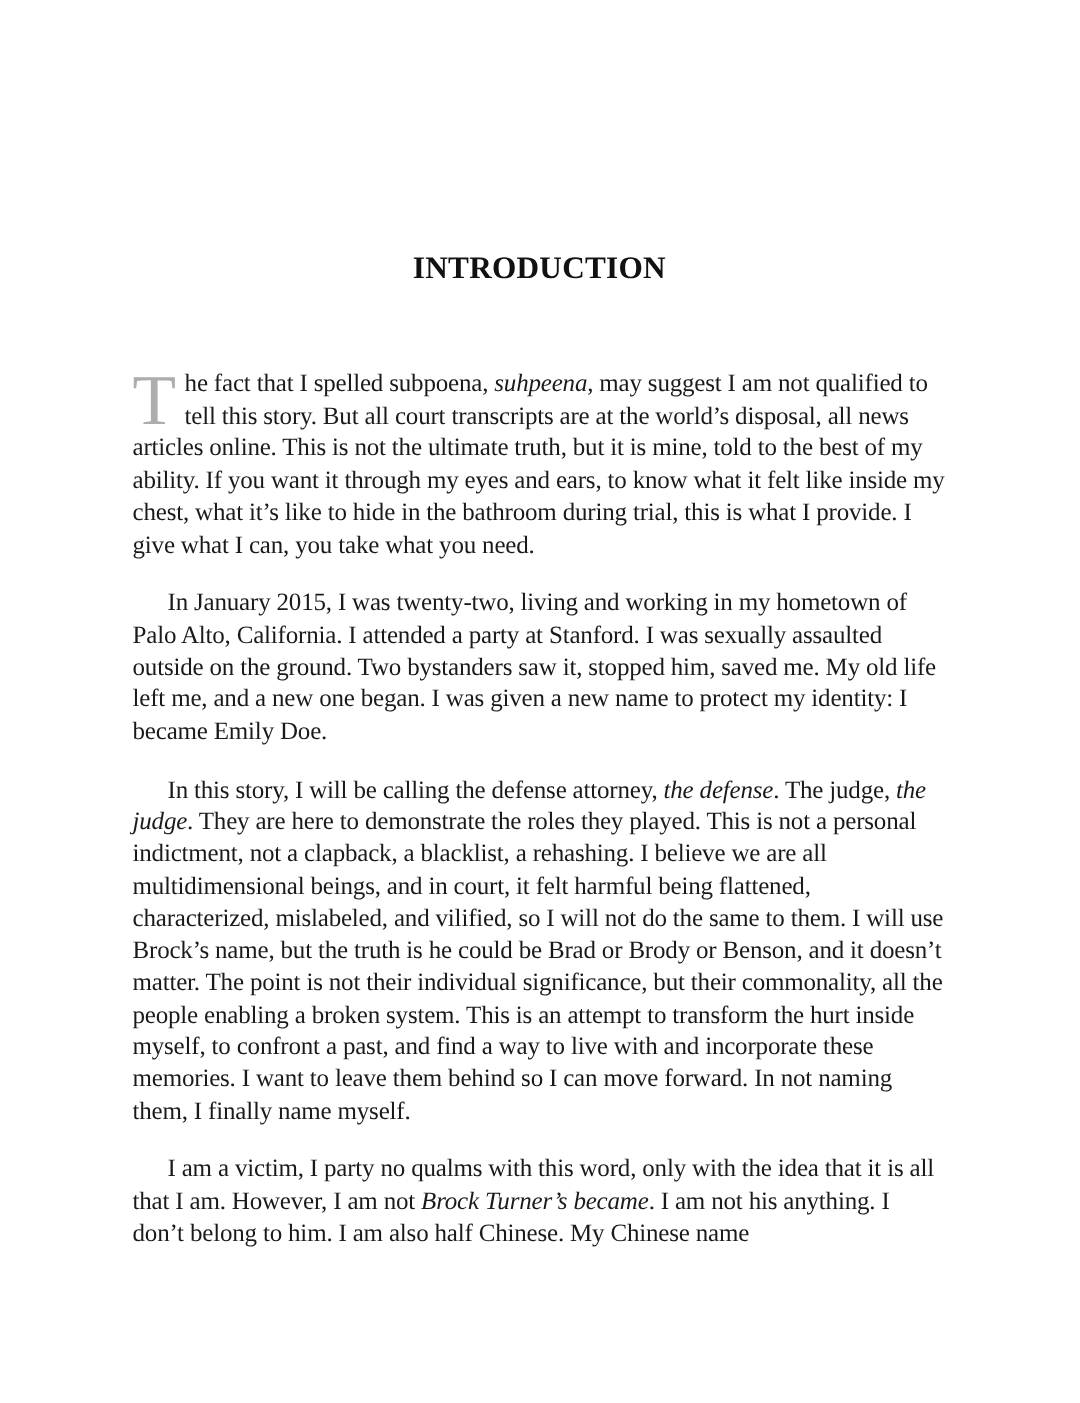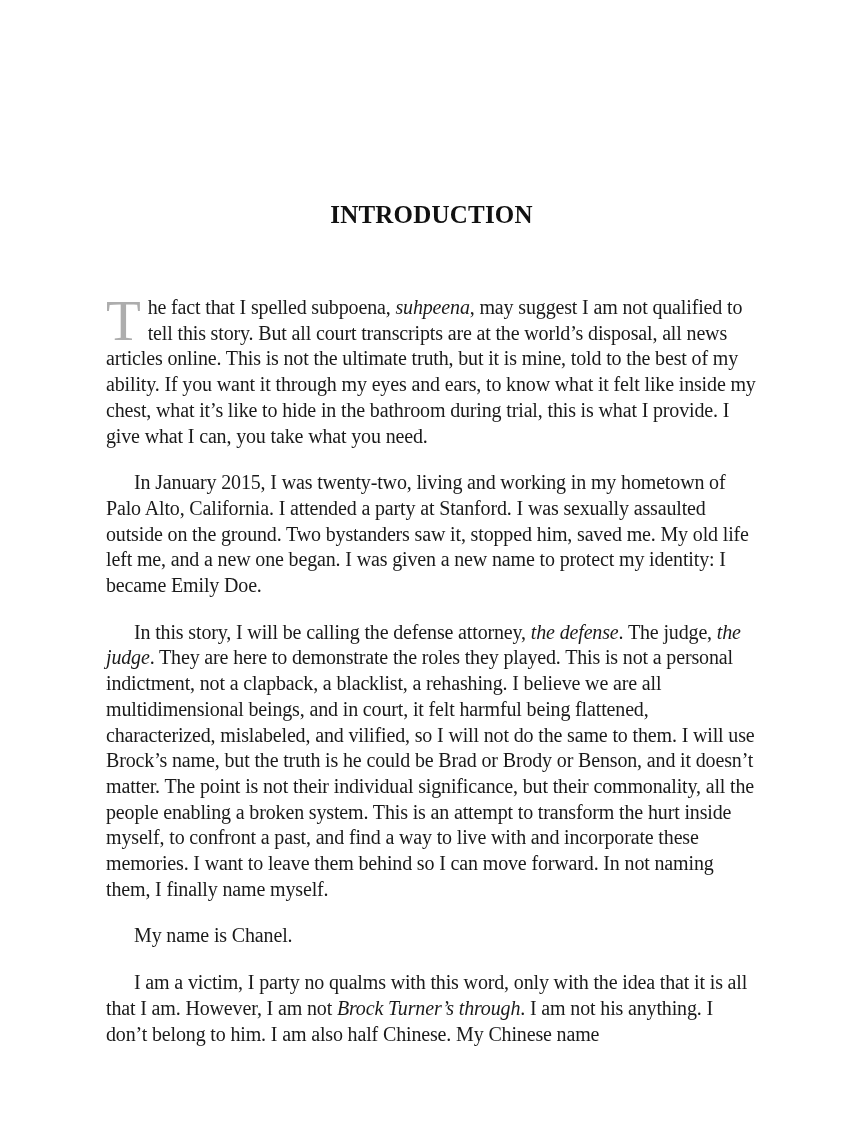--- a/index.html
+++ b/index.html
@@ -62,17 +62,16 @@
 </head>
 <body>
 
 <div class="page" style="background: rgb(255, 255, 255); color: rgb(26, 26, 26);">
   <div class="content-column">
     <h1 class="chapter-title">INTRODUCTION</h1>
     <div class="text-body">
         <p><span class="drop-cap" style="color: rgb(173, 173, 173);">T</span><span>he fact that I spelled subpoena, </span><em>suhpeena</em><span>, may suggest I am not qualified to tell this story. But all court transcripts are at the world’s disposal, all news articles online. This is not the ultimate truth, but it is mine, told to the best of my ability. If you want it through my eyes and ears, to know what it felt like inside my chest, what it’s like to hide in the bathroom during trial, this is what I provide. I give what I can, you take what you need.</span></p>
         <p class="indent"><span>In January 2015, I was twenty-two, living and working in my hometown of Palo Alto, California. I attended a party at Stanford. I was sexually assaulted outside on the ground. Two bystanders saw it, stopped him, saved me. My old life left me, and a new one began. I was given a new name to protect my identity: I became Emily Doe.</span></p>
         <p class="indent"><span>In this story, I will be calling the defense attorney, </span><em>the defense</em><span>. The judge, </span><em>the judge</em><span>. They are here to demonstrate the roles they played. This is not a personal indictment, not a clapback, a blacklist, a rehashing. I believe we are all multidimensional beings, and in court, it felt harmful being flattened, characterized, mislabeled, and vilified, so I will not do the same to them. I will use Brock’s name, but the truth is he could be Brad or Brody or Benson, and it doesn’t matter. The point is not their individual significance, but their commonality, all the people enabling a broken system. This is an attempt to transform the hurt inside myself, to confront a past, and find a way to live with and incorporate these memories. I want to leave them behind so I can move forward. In not naming them, I finally name myself.</span></p>
-        <p class="indent"><span>My name is Chanel.</span></p>
-        <p class="indent"><span>I am a victim, I party no qualms with this word, only with the idea that it is all that I am. However, I am not </span><em>Brock Turner’s through</em><span>. I am not his anything. I don’t belong to him. I am also half Chinese. My Chinese name</span></p>
+        <p class="indent"><span>I am a victim, I party no qualms with this word, only with the idea that it is all that I am. However, I am not </span><em>Brock Turner’s became</em><span>. I am not his anything. I don’t belong to him. I am also half Chinese. My Chinese name</span></p>
       </div>
   </div>
 </div>
 
 </body></html>

